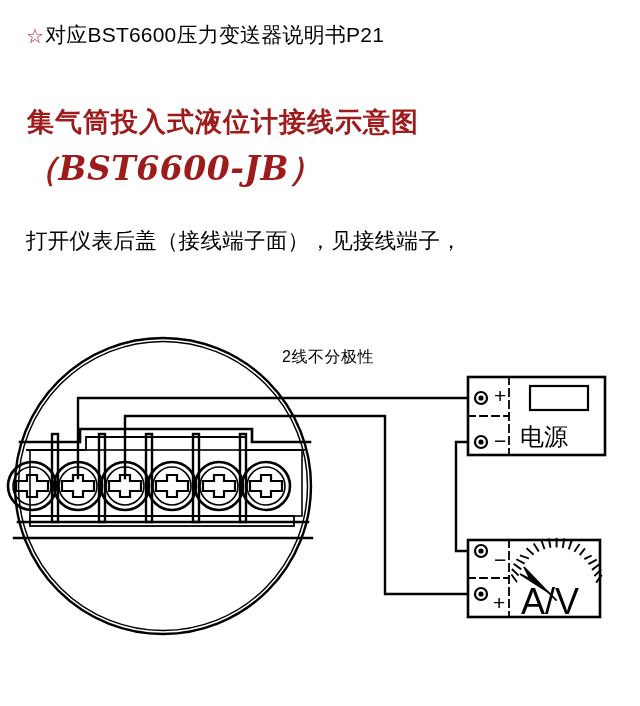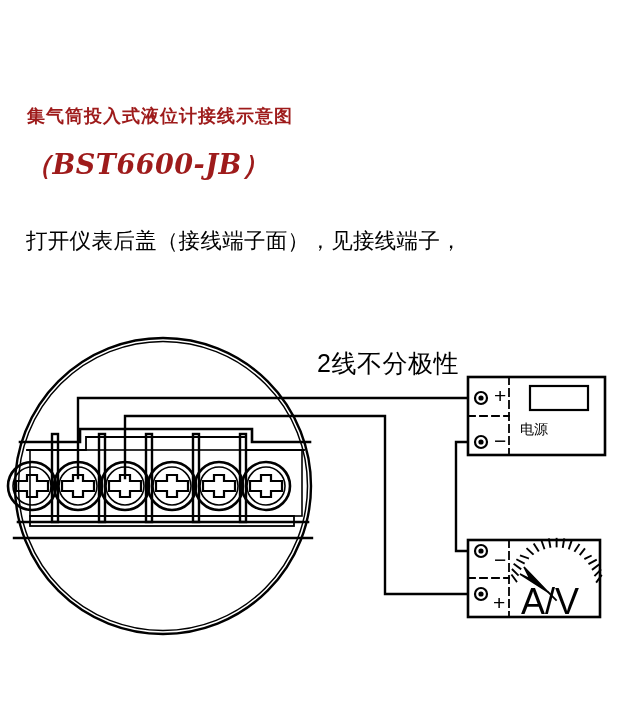--- a/index.html
+++ b/index.html
@@ -13,67 +13,70 @@
   
   .note-line{
     position:absolute;left:26px;top:20px;
     font-size:21px;line-height:30px;white-space:nowrap;
     letter-spacing:.2px;
   }
   .star{color:#c0131a;font-size:20px;vertical-align:-1px;margin-right:1px;}
 
   .title-main{
     position:absolute;left:27px;top:104px;
-    font-size:18px;font-weight:bold;color:#9e1b1b;
+    font-size:27px;font-weight:bold;color:#9e1b1b;
     font-family:Liberation Mono, monospace;
     letter-spacing:1px;white-space:nowrap;
   }
   .title-sub{
     position:absolute;left:25px;top:147px;
-    font-size:27px;color:#9e1b1b;font-style:italic;font-weight:bold;
+    font-size:33px;color:#9e1b1b;font-style:italic;font-weight:bold;
     font-family:"DejaVu Serif","Liberation Serif",serif;
     white-space:nowrap;letter-spacing:.5px;
   }
   .body-line{
     position:absolute;left:26px;
     font-size:21.5px;line-height:26px;white-space:nowrap;letter-spacing:.3px;text-align:center;
   }
   .body-line.l1{top:228px;}
   .body-line.l2{top:268px;}
 
   
   .diagram{position:absolute;left:0;top:326px;width:640px;height:320px;}
   .diagram svg{display:block;}
 
   .lbl-polarity{
     position:absolute;left:282px;top:347px;
-    font-size:25px;white-space:nowrap;letter-spacing:.5px;margin-left:35px;
+    font-size:16px;white-space:nowrap;letter-spacing:.5px;
   }
   .lbl-psu{
     position:absolute;left:520px;top:421px;
-    font-size:14px;white-space:nowrap;
+    font-size:24px;white-space:nowrap;
   }
   .lbl-av{
     position:absolute;left:521px;top:581px;
     font-size:36px;white-space:nowrap;
     font-family:"Liberation Sans","DejaVu Sans",sans-serif;
   }
   .sym{
     position:absolute;font-size:21px;line-height:1;white-space:nowrap;
   }
   .sym.psu-plus{left:494px;top:385px;}
   .sym.psu-minus{left:494px;top:430px;}
   .sym.av-minus{left:494px;top:549px;}
   .sym.av-plus{left:493px;top:592px;}
 </style>
 </head>
 <body>
 
 <div class="page">
 
+  <div class="note-line">
+    <span class="star">☆</span><span>对应BST6600压力变送器说明书P21</span>
+  </div>
 
   <div class="title-main">集气筒投入式液位计接线示意图</div>
   <div class="title-sub">（BST6600-JB）</div>
 
   <div class="body-line l1">打开仪表后盖（接线端子面），见接线端子，</div>
 
   <div class="diagram">
     <svg width="640" height="320" viewBox="0 0 640 320" xmlns="http://www.w3.org/2000/svg">
       <g fill="none" stroke="#000" stroke-width="2.2" stroke-linecap="square">
 

